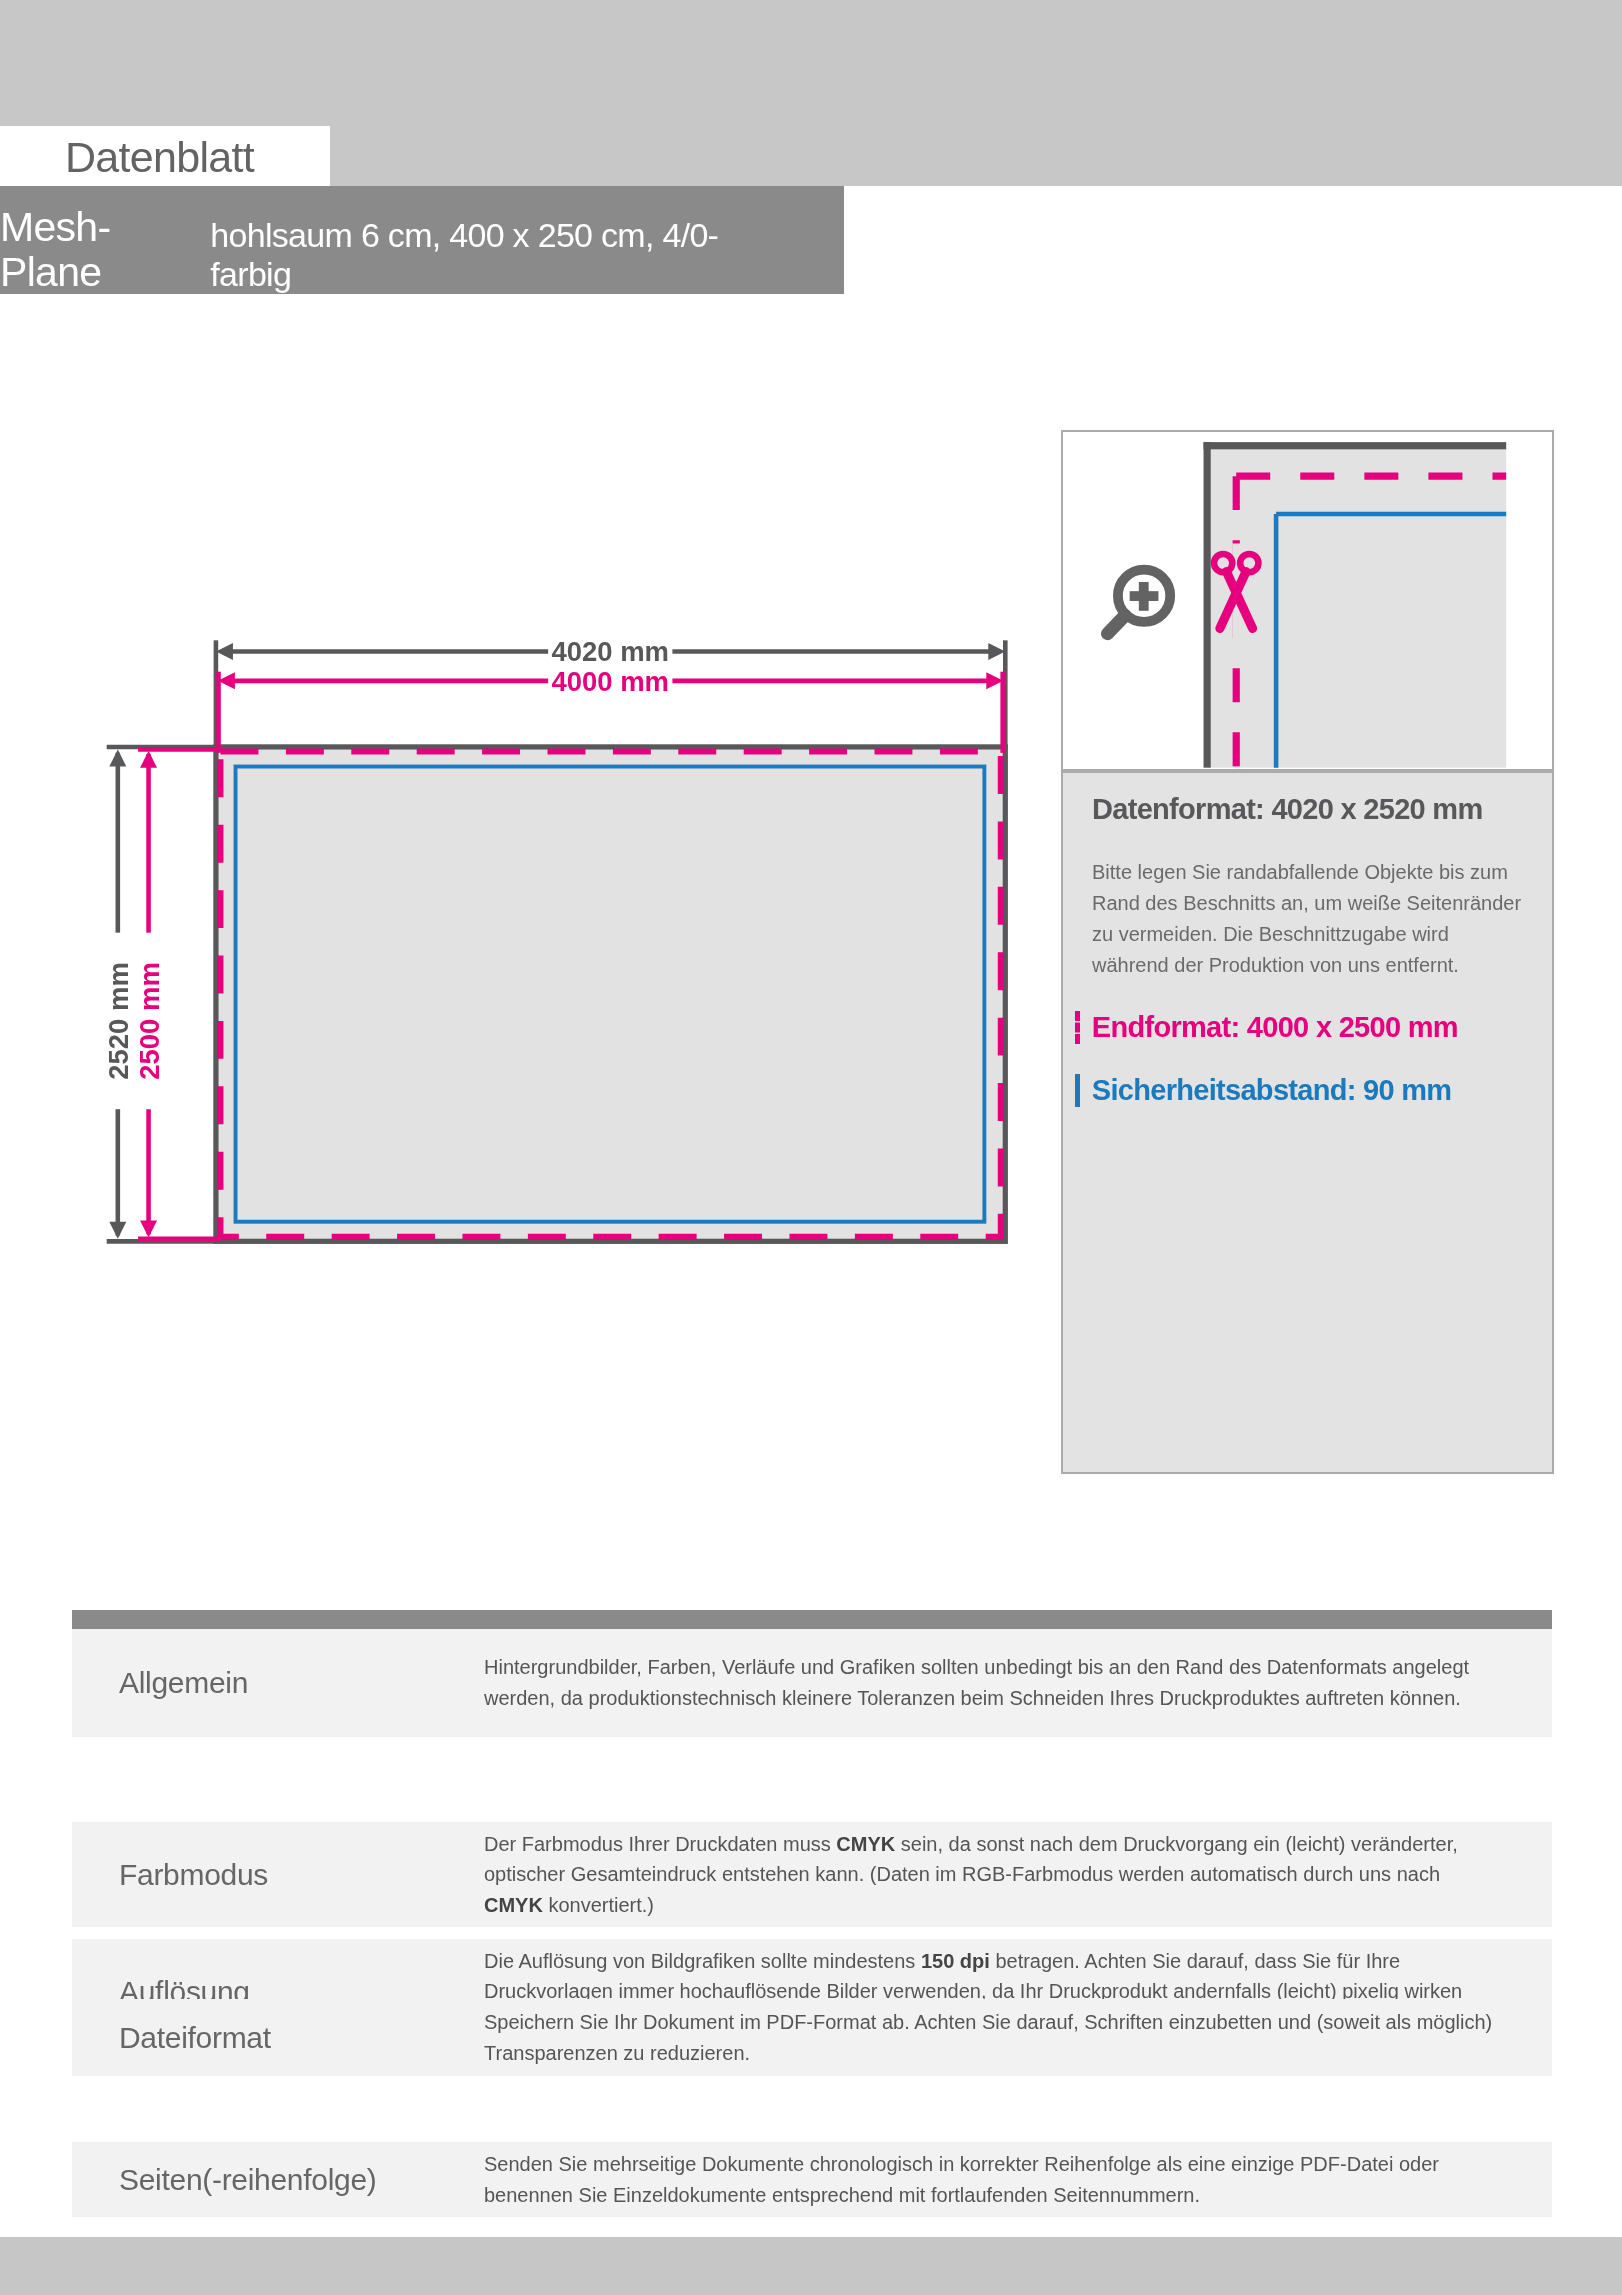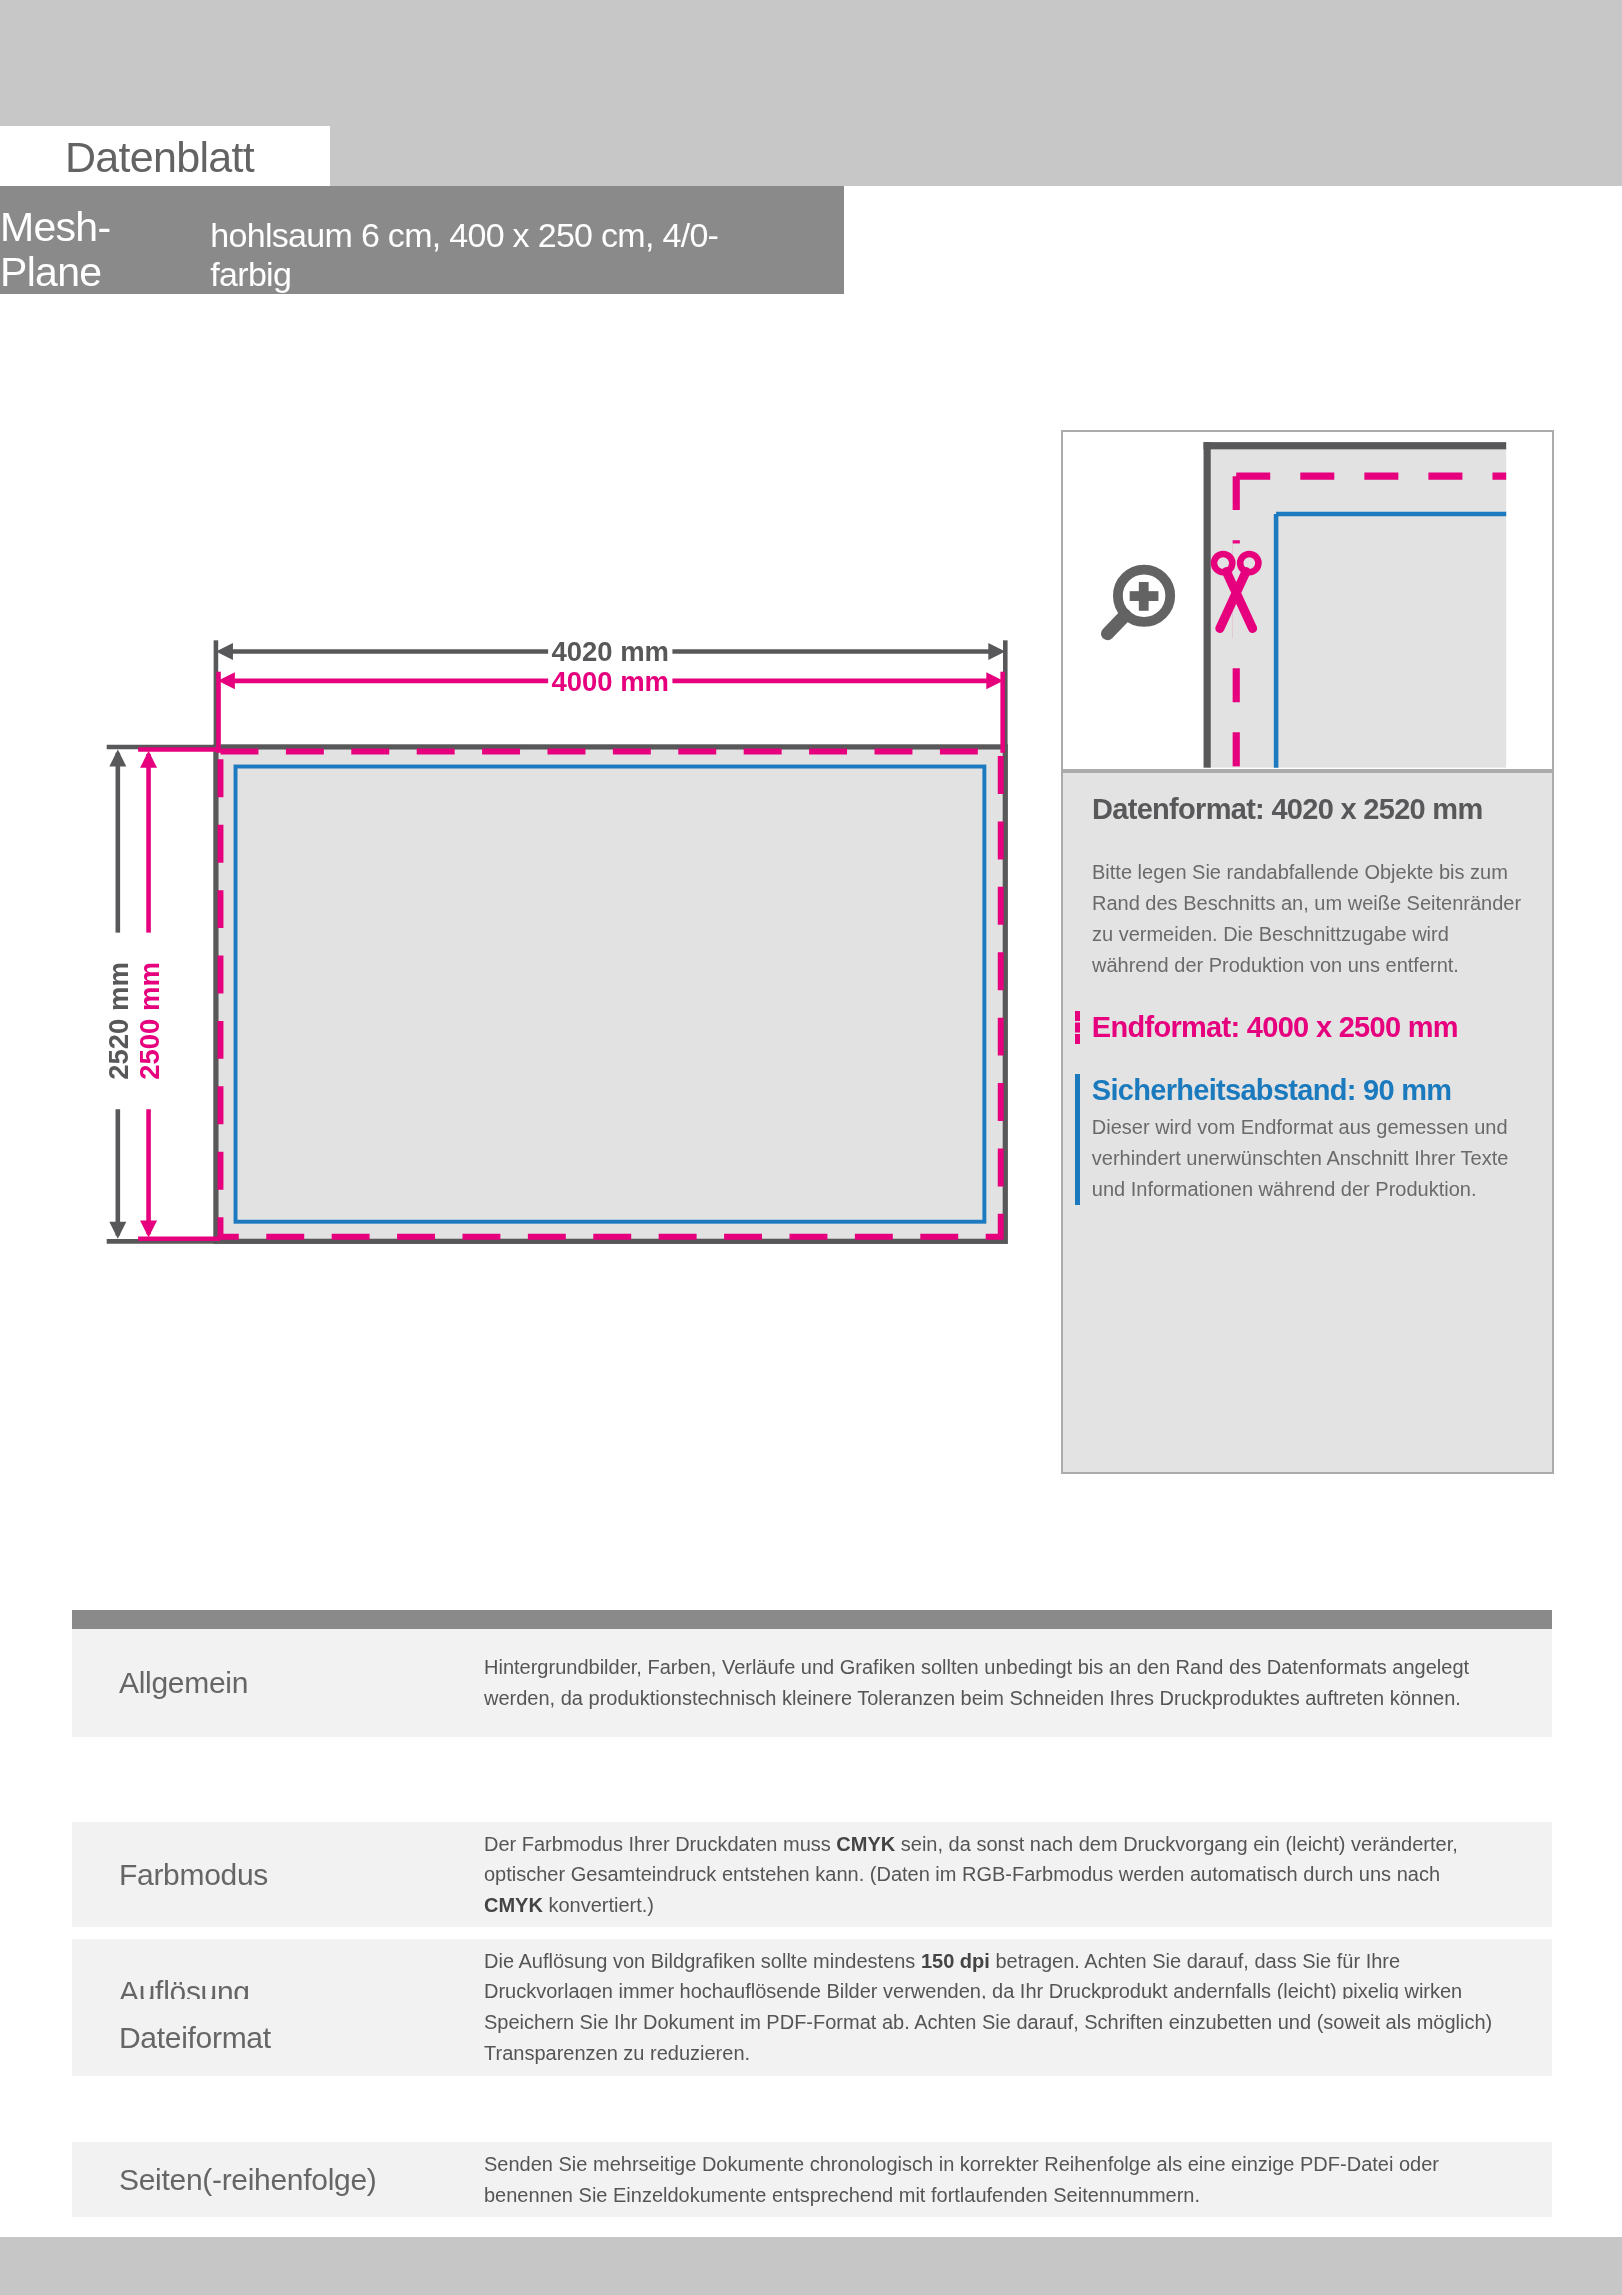--- a/index.html
+++ b/index.html
@@ -181,21 +181,20 @@
 <div class="abs info-panel">
   <div class="block">
     <h3 class="h-dark">Datenformat: 4020 x 2520 mm</h3>
     <p style="margin-top:31px;">Bitte legen Sie randabfallende Objekte bis zum Rand des Beschnitts an, um weiße Seitenränder zu vermeiden. Die Beschnittzugabe wird während der Produktion von uns entfernt.</p>
   </div>
   <div class="block block-endformat">
     <h3 class="h-magenta">Endformat: 4000 x 2500 mm</h3>
   </div>
   <div class="block block-safety">
     <h3 class="h-blue">Sicherheitsabstand: 90 mm</h3>
-    <p>Dieser wird vom Endformat aus gemessen und verhindert unerwünschten Anschnitt Ihrer Texte und Informationen während der Produktion.</p>
   </div>
 </div>
 
 <div class="abs tips-header">5 Tipps zur fehlerfreien Gestaltung Ihrer Druckdaten</div>
 
 <div class="abs tip-row" style="top:1629px;height:108px;">
   <div class="tip-label">Allgemein</div>
   <div class="tip-text"><span>Hintergrundbilder, Farben, Verläufe und Grafiken sollten unbedingt bis an den Rand des Datenformats angelegt werden, da produktionstechnisch kleinere Toleranzen beim Schneiden Ihres Druckproduktes auftreten können.</span></div>
 </div>
 <div class="abs tip-row" style="top:1822px;height:105px;">

